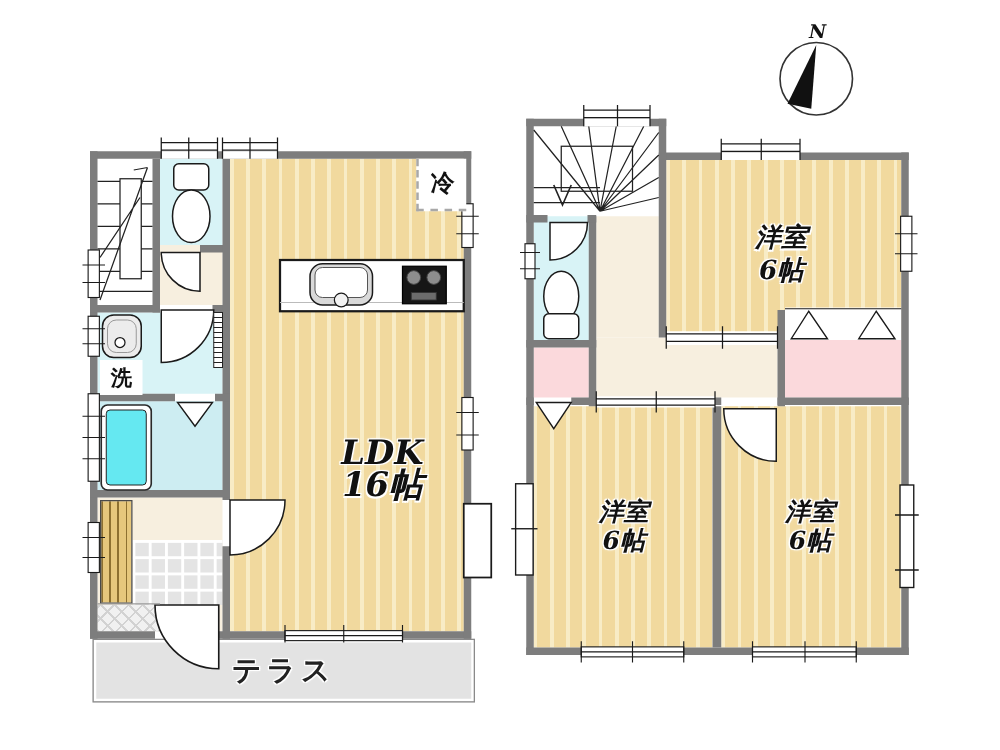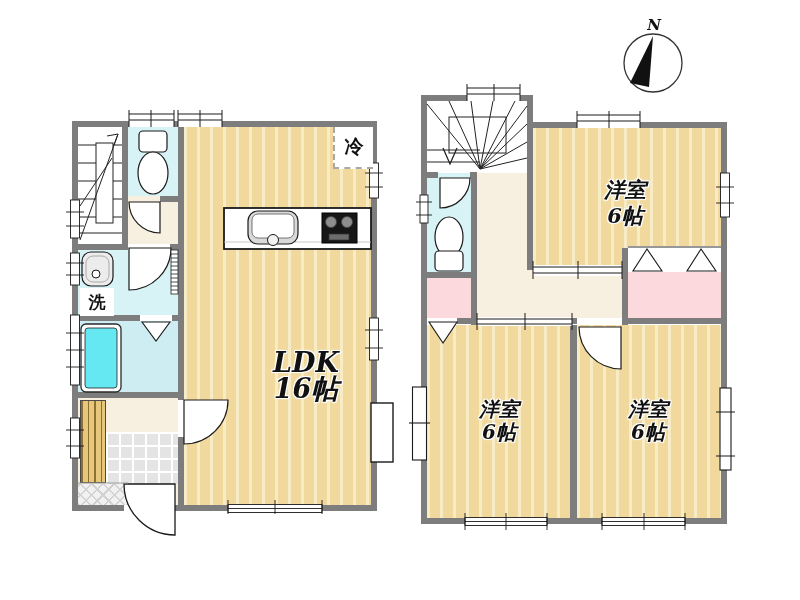--- a/index.html
+++ b/index.html
@@ -39,20 +39,23 @@
 
   <div class="abs cyan" style="left:128px;top:127px;width:50px;height:69px"></div>
   <div class="abs cream" style="left:128px;top:196px;width:50px;height:48px"></div>
   <div class="abs cyan" style="left:78px;top:250px;width:100px;height:65px"></div>
   <div class="abs bath" style="left:78px;top:321px;width:100px;height:71px"></div>
   <div class="abs cream" style="left:78px;top:398px;width:100px;height:107px"></div>
   <div class="abs tile" style="left:106px;top:432px;width:72px;height:52px"></div>
   <div class="abs shoe" style="left:80px;top:400px;width:26px;height:83px"></div>
   <div class="abs hatch" style="left:78px;top:484px;width:50px;height:21px"></div>
   <div class="abs wood" style="left:184px;top:127px;width:187px;height:378px"></div>
+  <div class="abs gray-deck" style="left:74px;top:511px;width:304px;height:49px">
+    <div class="label" style="position:static;transform:none;font-size:23px;letter-spacing:4px;color:#222;">テラス</div>
+  </div>
 
   <div class="abs whitefill" style="left:427px;top:101px;width:100px;height:71px"></div>
   <div class="abs cyan" style="left:427px;top:173px;width:44px;height:99px"></div>
   <div class="abs pink" style="left:427px;top:278px;width:44px;height:40px"></div>
   <div class="abs cream" style="left:477px;top:173px;width:50px;height:97px"></div>
   <div class="abs cream" style="left:477px;top:270px;width:145px;height:48px"></div>
   <div class="abs wood" style="left:533px;top:128px;width:188px;height:142px"></div>
   <div class="abs whitefill" style="left:628px;top:246px;width:93px;height:26px"></div>
   <div class="abs pink" style="left:628px;top:272px;width:93px;height:46px"></div>
   <div class="abs wood" style="left:427px;top:325px;width:143px;height:193px"></div>

